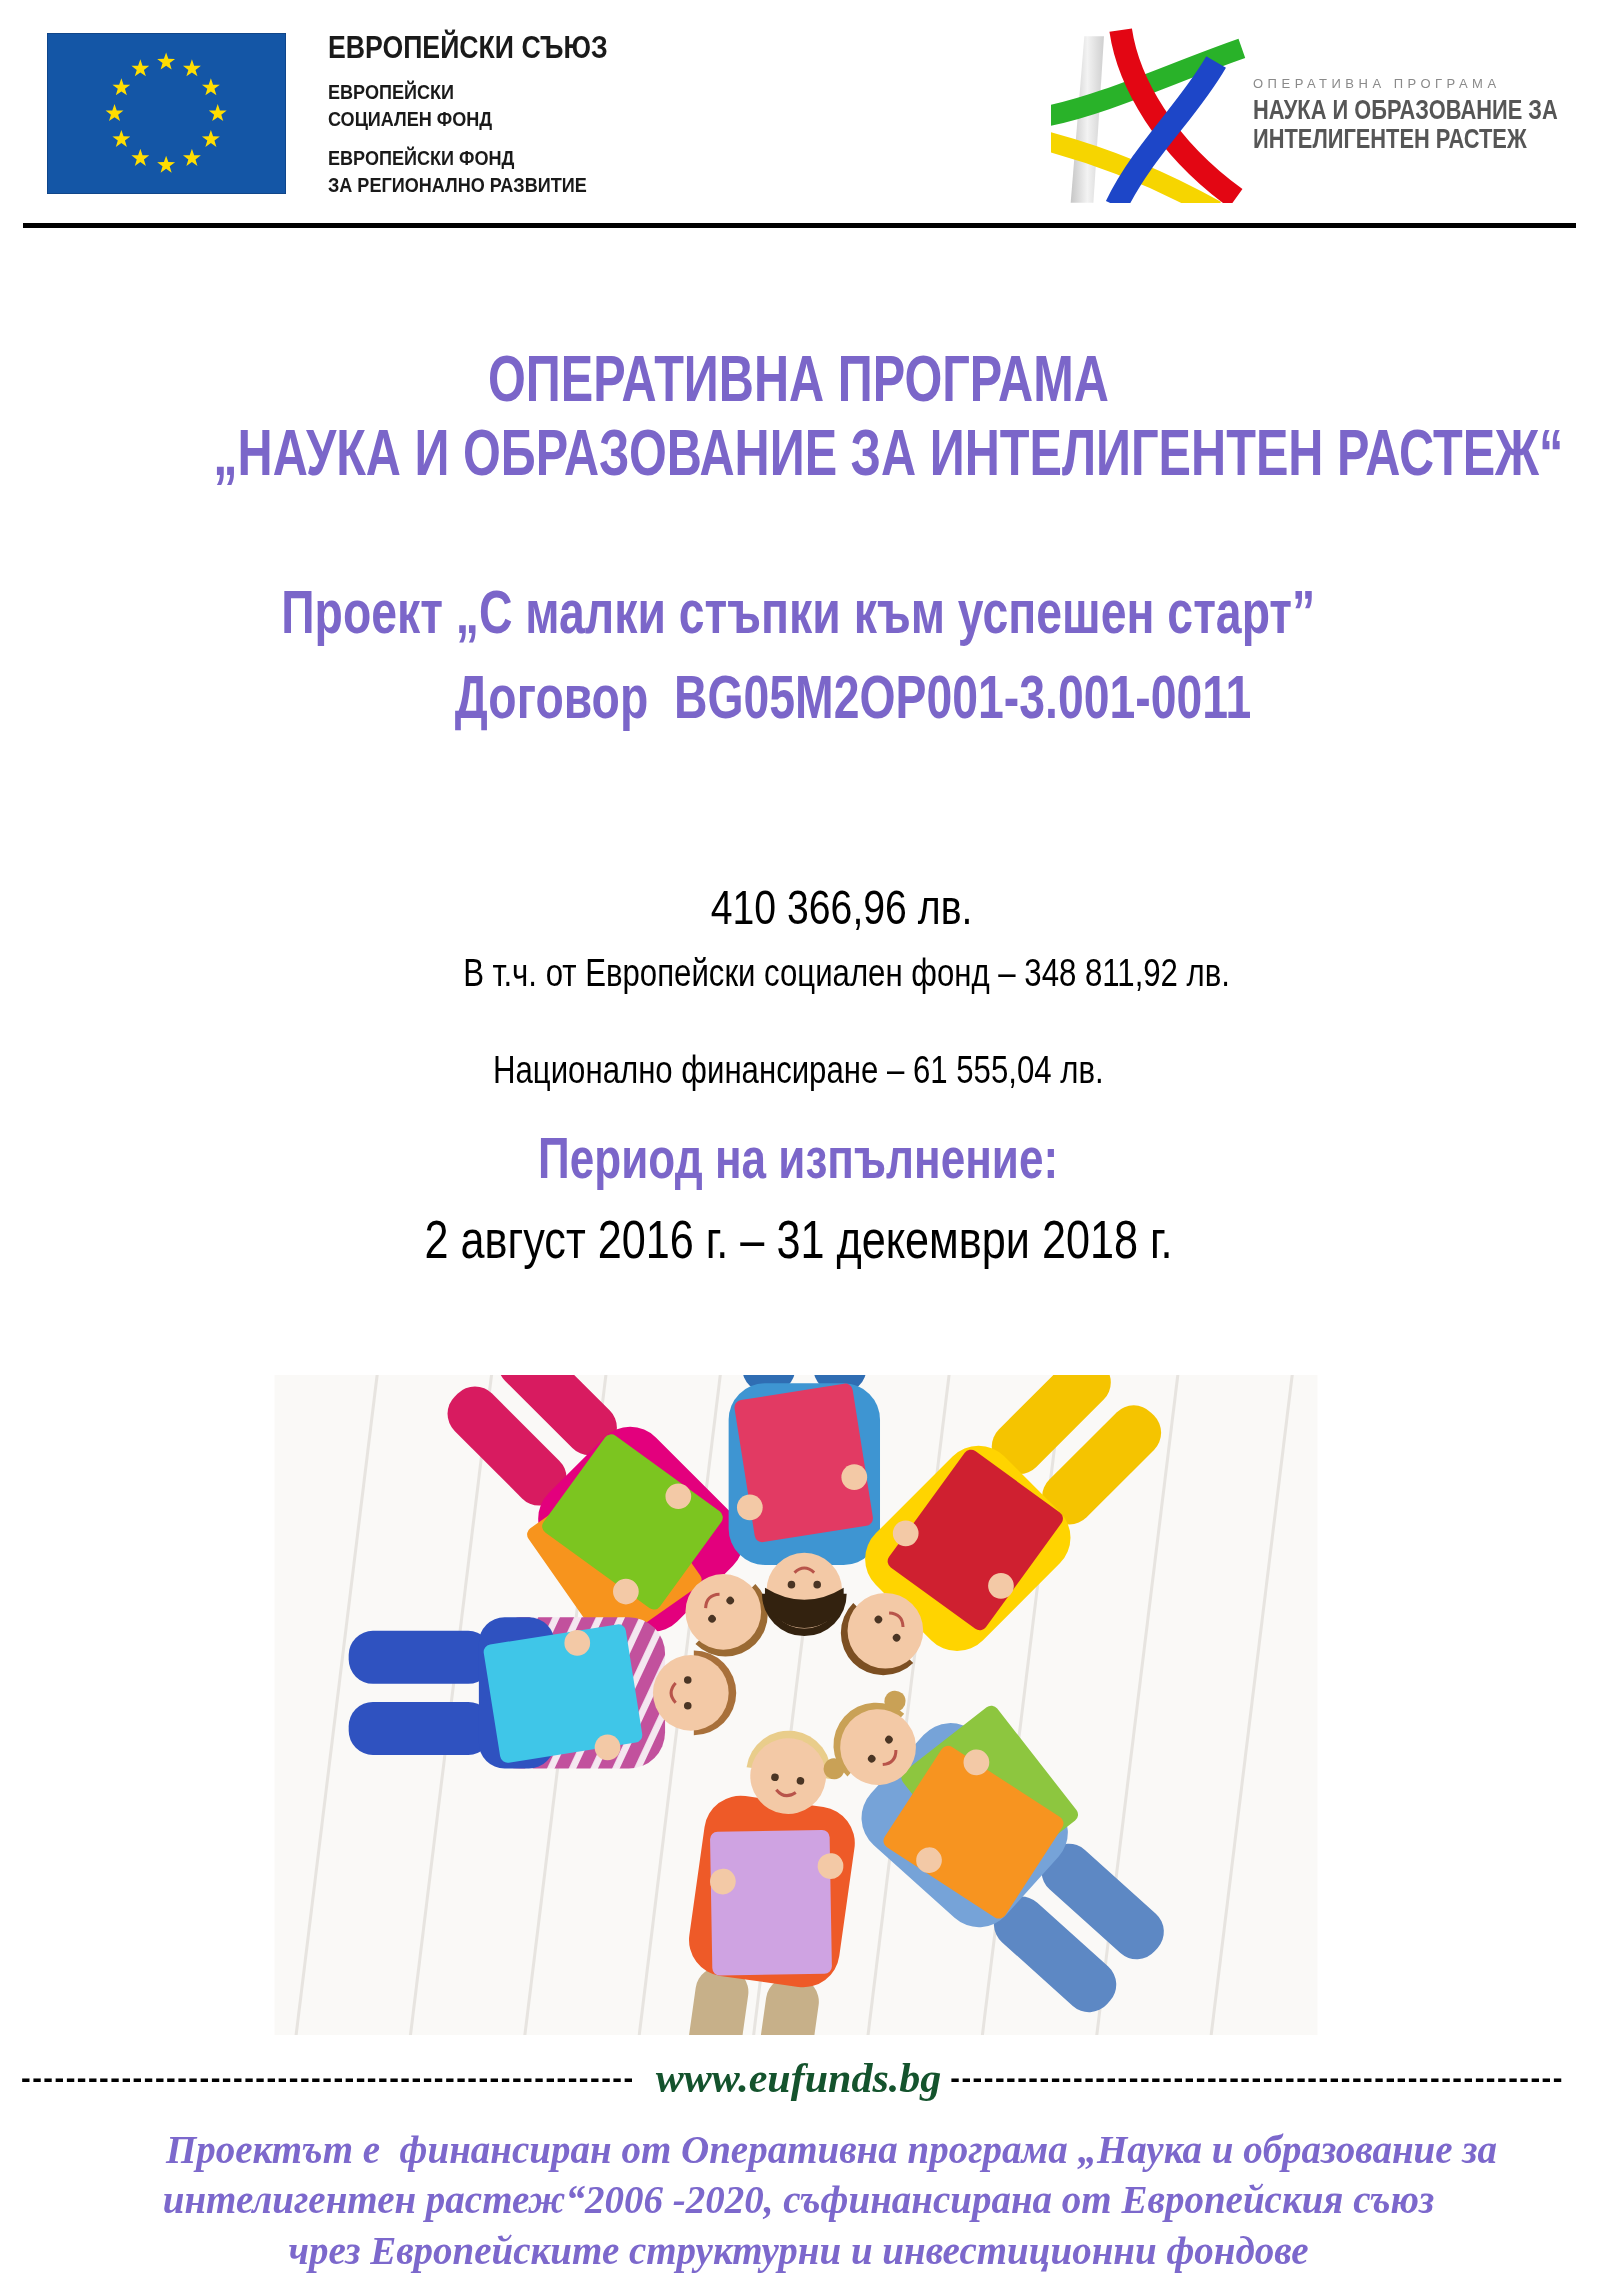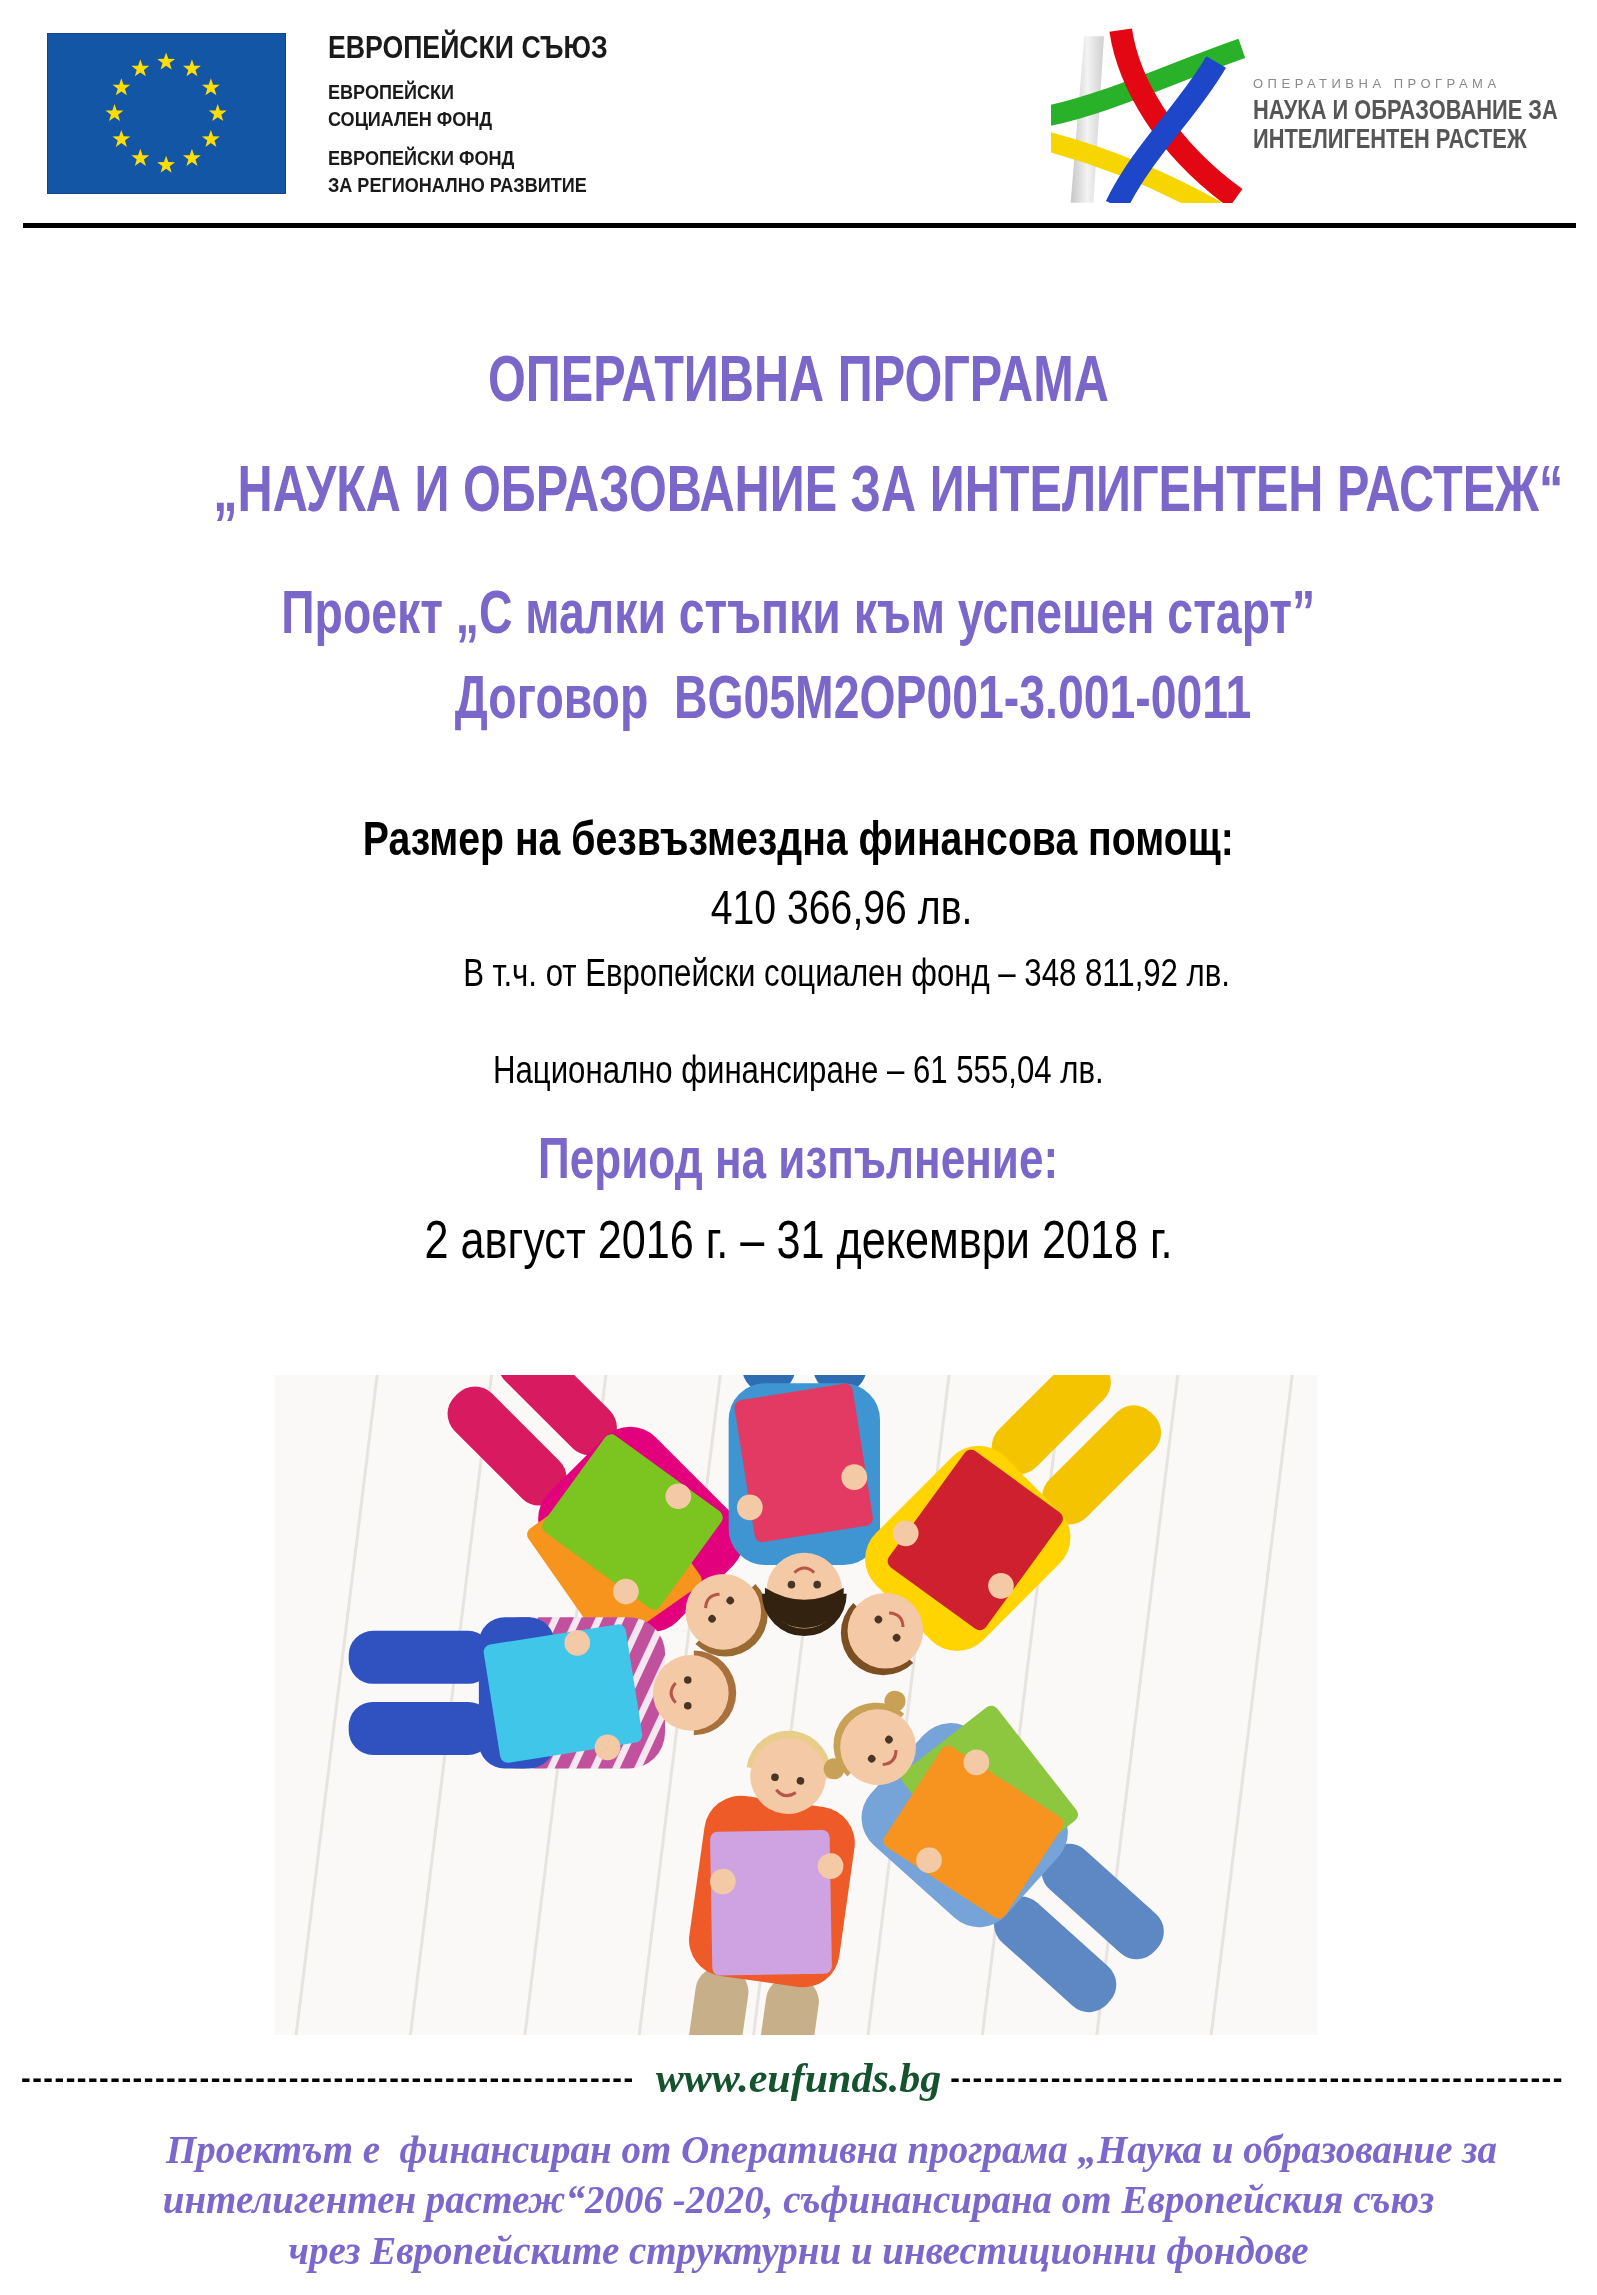--- a/index.html
+++ b/index.html
@@ -25,21 +25,21 @@
   .rule{position:absolute;left:23px;right:21px;top:223px;height:4.5px;background:#000;}
 
   
   .row{position:absolute;left:0;width:100%;text-align:center;line-height:1.08;}
   .cx{display:inline-block;white-space:pre;transform:scaleX(0.76);transform-origin:50% 50%;}
   .purple{color:#7b66c9;}
   .black{color:#000;}
   .b{font-weight:bold;}
 
   .r-prog1{top:345px;font-size:64px;}
-  .r-prog2{top:419px;font-size:64px;margin-top:36px;}
+  .r-prog2{top:419px;font-size:64px;}
   .r-proj1{top:580px;font-size:61px;}
   .r-proj2{top:665px;font-size:61px;}
   .r-proj2 .shift{position:relative;left:55px;}
   .r-grant-label{top:812px;font-size:49px;}
   .r-grant-label .cx,.r-grant-amount .cx{transform:scaleX(0.8);}
   .r-grant-amount{top:881px;font-size:49px;margin-left:43px;}
   .r-esf{top:953px;font-size:38px;padding-left:48px;}
   .r-nat{top:1010px;font-size:38px;margin-top:40px;}
   .r-esf .cx,.r-nat .cx{transform:scaleX(0.82);}
   .r-period-label{top:1127px;font-size:58px;text-decoration:underline;}
@@ -116,21 +116,20 @@
   <div class="hdr-line t-op-2"><span class="cxl">ИНТЕЛИГЕНТЕН РАСТЕЖ</span></div>
 
   <div class="rule"></div>
 
   <div class="row r-prog1 purple b"><span class="cx">ОПЕРАТИВНА ПРОГРАМА</span></div>
   <div class="row r-prog2 purple b"><span class="cx">„НАУКА И ОБРАЗОВАНИЕ ЗА ИНТЕЛИГЕНТЕН РАСТЕЖ“</span></div>
 
   <div class="row r-proj1 purple b"><span class="cx">Проект „С малки стъпки към успешен старт”</span></div>
   <div class="row r-proj2 purple b"><span class="shift"><span class="cx">Договор  BG05M2OP001-3.001-0011</span></span></div>
 
-  <div class="row r-grant-label black b"><span class="cx">Размер на безвъзмездна финансова помощ:</span></div>
   <div class="row r-grant-amount black"><span class="cx">410 366,96 лв.</span></div>
   <div class="row r-esf black"><span class="cx">В т.ч. от Европейски социален фонд – 348 811,92 лв.</span></div>
   <div class="row r-nat black"><span class="cx">Национално финансиране – 61 555,04 лв.</span></div>
 
   <div class="row r-period-label purple b"><span class="cx">Период на изпълнение:</span></div>
   <div class="row r-period-value black"><span class="cx">2 август 2016 г. – 31 декември 2018 г.</span></div>
 
   <svg class="photo" width="1044" height="660" viewBox="0 0 1378 872">
     <rect width="1378" height="872" fill="#faf9f7"></rect>
     <g transform="rotate(7 689 408)" stroke="#e7e4e0" stroke-width="4">

